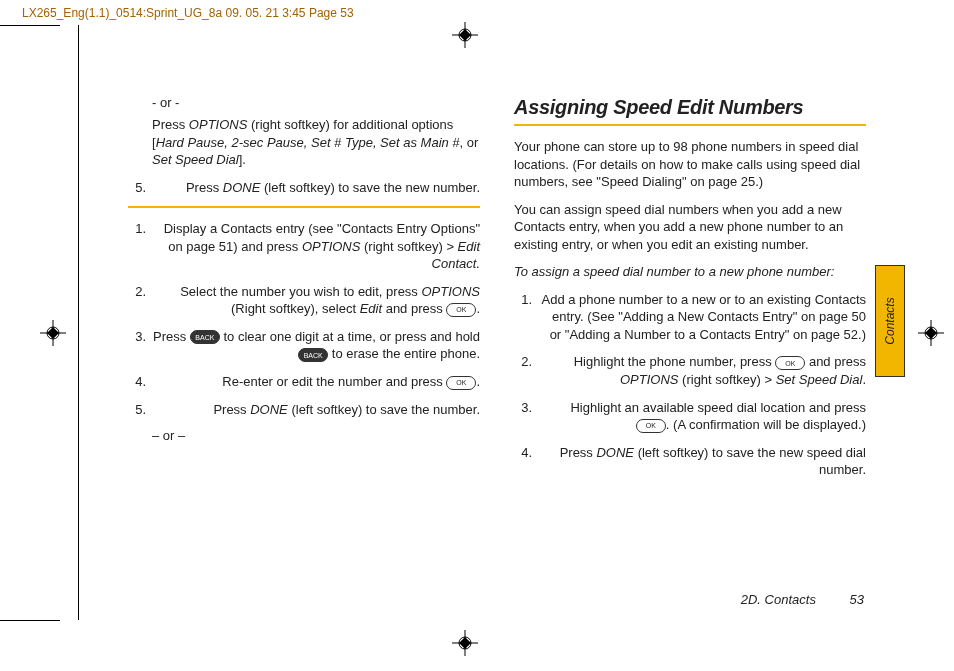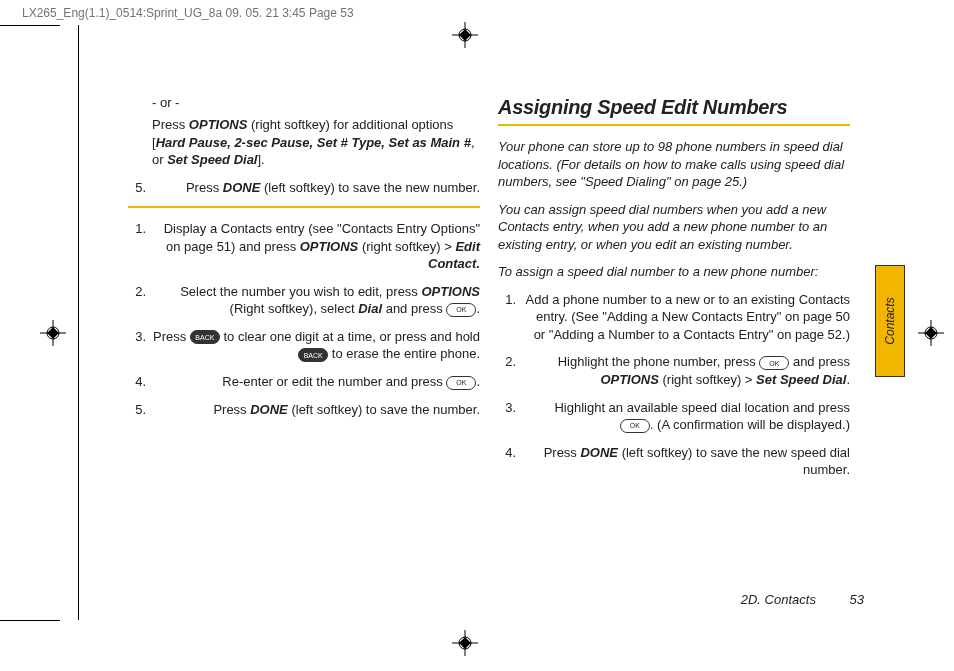--- a/index.html
+++ b/index.html
@@ -12,21 +12,21 @@
     width: 954px;
     height: 671px;
     position: relative;
     overflow: hidden;
   }
   .header-slug {
     position: absolute;
     top: 6px;
     left: 22px;
     font-size: 12px;
-    color: #737373;
+    color: #a16207;
   }
   .crop-top, .crop-bottom {
     position: absolute;
     left: 78px;
     width: 1px;
     height: 600px;
     background: #000;
   }
   .crop-top { top: 25px; height: 595px; }
   .crop-horiz-top, .crop-horiz-bottom {
@@ -43,59 +43,59 @@
     width: 26px;
     height: 26px;
   }
   .reg-mark svg { width: 100%; height: 100%; }
   .content {
     position: absolute;
     top: 95px;
     left: 128px;
     width: 740px;
     display: flex;
-    gap: 18px;
+    gap: 34px;
   }
   .col {
     width: 352px;
   }
   h2.section {
     font-family: Arial, Helvetica, sans-serif;
     font-style: italic;
     font-weight: 600;
     font-size: 20px;
     letter-spacing: -0.3px;
     color: #222;
     margin: 0 0 4px 0;
     line-height: 1.25;
   }
   .rule {
     height: 2px;
     background: #f2b500;
     margin: 2px 0 12px 0;
   }
-  p { margin: 0 0 10px 0; line-height: 1.35; font-style: italic; }
+  p { margin: 0 0 10px 0; line-height: 1.35; }
   ol.steps {
     list-style: none;
     padding: 0;
     margin: 0;
   }
   ol.steps > li {
     display: flex;
     gap: 6px;
     margin-bottom: 10px;
     line-height: 1.35;
   }
   ol.steps > li .num {
     width: 18px;
     text-align: right;
     flex-shrink: 0;
   }
   ol.steps > li .body { flex: 1; text-align: right; }
-  .emph { font-style: italic; font-weight: 700; }
+  .emph { font-style: italic; font-weight: 400; }
   .sub-or {
     margin-left: 24px;
     margin-bottom: 6px;
   }
   .subtext {
     margin-left: 24px;
     margin-bottom: 10px;
     line-height: 1.35;
   }
   .instr-head {
@@ -213,36 +213,37 @@
 
     <div class="rule"></div>
 
     <ol class="steps">
       <li>
         <span class="num">1.</span>
         <span class="body"><span>Display a Contacts entry (see "Contacts Entry Options" on page 51) and press </span><span class="emph">OPTIONS</span><span> (right softkey) </span><span>&gt;</span><span class="emph"> Edit Contact.</span></span>
       </li>
       <li>
         <span class="num">2.</span>
-        <span class="body"><span>Select the number you wish to edit, press </span><span class="emph">OPTIONS</span><span> (Right softkey), select </span><span class="emph">Dial</span><span> and press </span><span class="key-icon">OK</span><span>.</span></span>
+        <span class="body"><span>Select the number you wish to edit, press </span><span class="emph">OPTIONS</span><span> (Right softkey), select </span><span class="emph">Edit</span><span> and press </span><span class="key-icon">OK</span><span>.</span></span>
       </li>
       <li>
         <span class="num">3.</span>
         <span class="body"><span>Press </span><span class="key-icon dark">BACK</span><span> to clear one digit at a time, or press and hold </span><span class="key-icon dark">BACK</span><span> to erase the entire phone.</span></span>
       </li>
       <li>
         <span class="num">4.</span>
         <span class="body"><span>Re-enter or edit the number and press </span><span class="key-icon">OK</span><span>.</span></span>
       </li>
       <li>
         <span class="num">5.</span>
         <span class="body"><span>Press </span><span class="emph">DONE</span><span> (left softkey) to save the number.</span></span>
       </li>
     </ol>
 
+    <div class="sub-or">– or –</div>
   </div>
 
   <div class="col">
     <h2 class="section">Assigning Speed Edit Numbers</h2>
     <div class="rule"></div>
 
     <p>Your phone can store up to 98 phone numbers in speed dial locations. (For details on how to make calls using speed dial numbers, see "Speed Dialing" on page 25.)</p>
     <p>You can assign speed dial numbers when you add a new Contacts entry, when you add a new phone number to an existing entry, or when you edit an existing number.</p>
 
     <p class="instr-head">To assign a speed dial number to a new phone number:</p>

